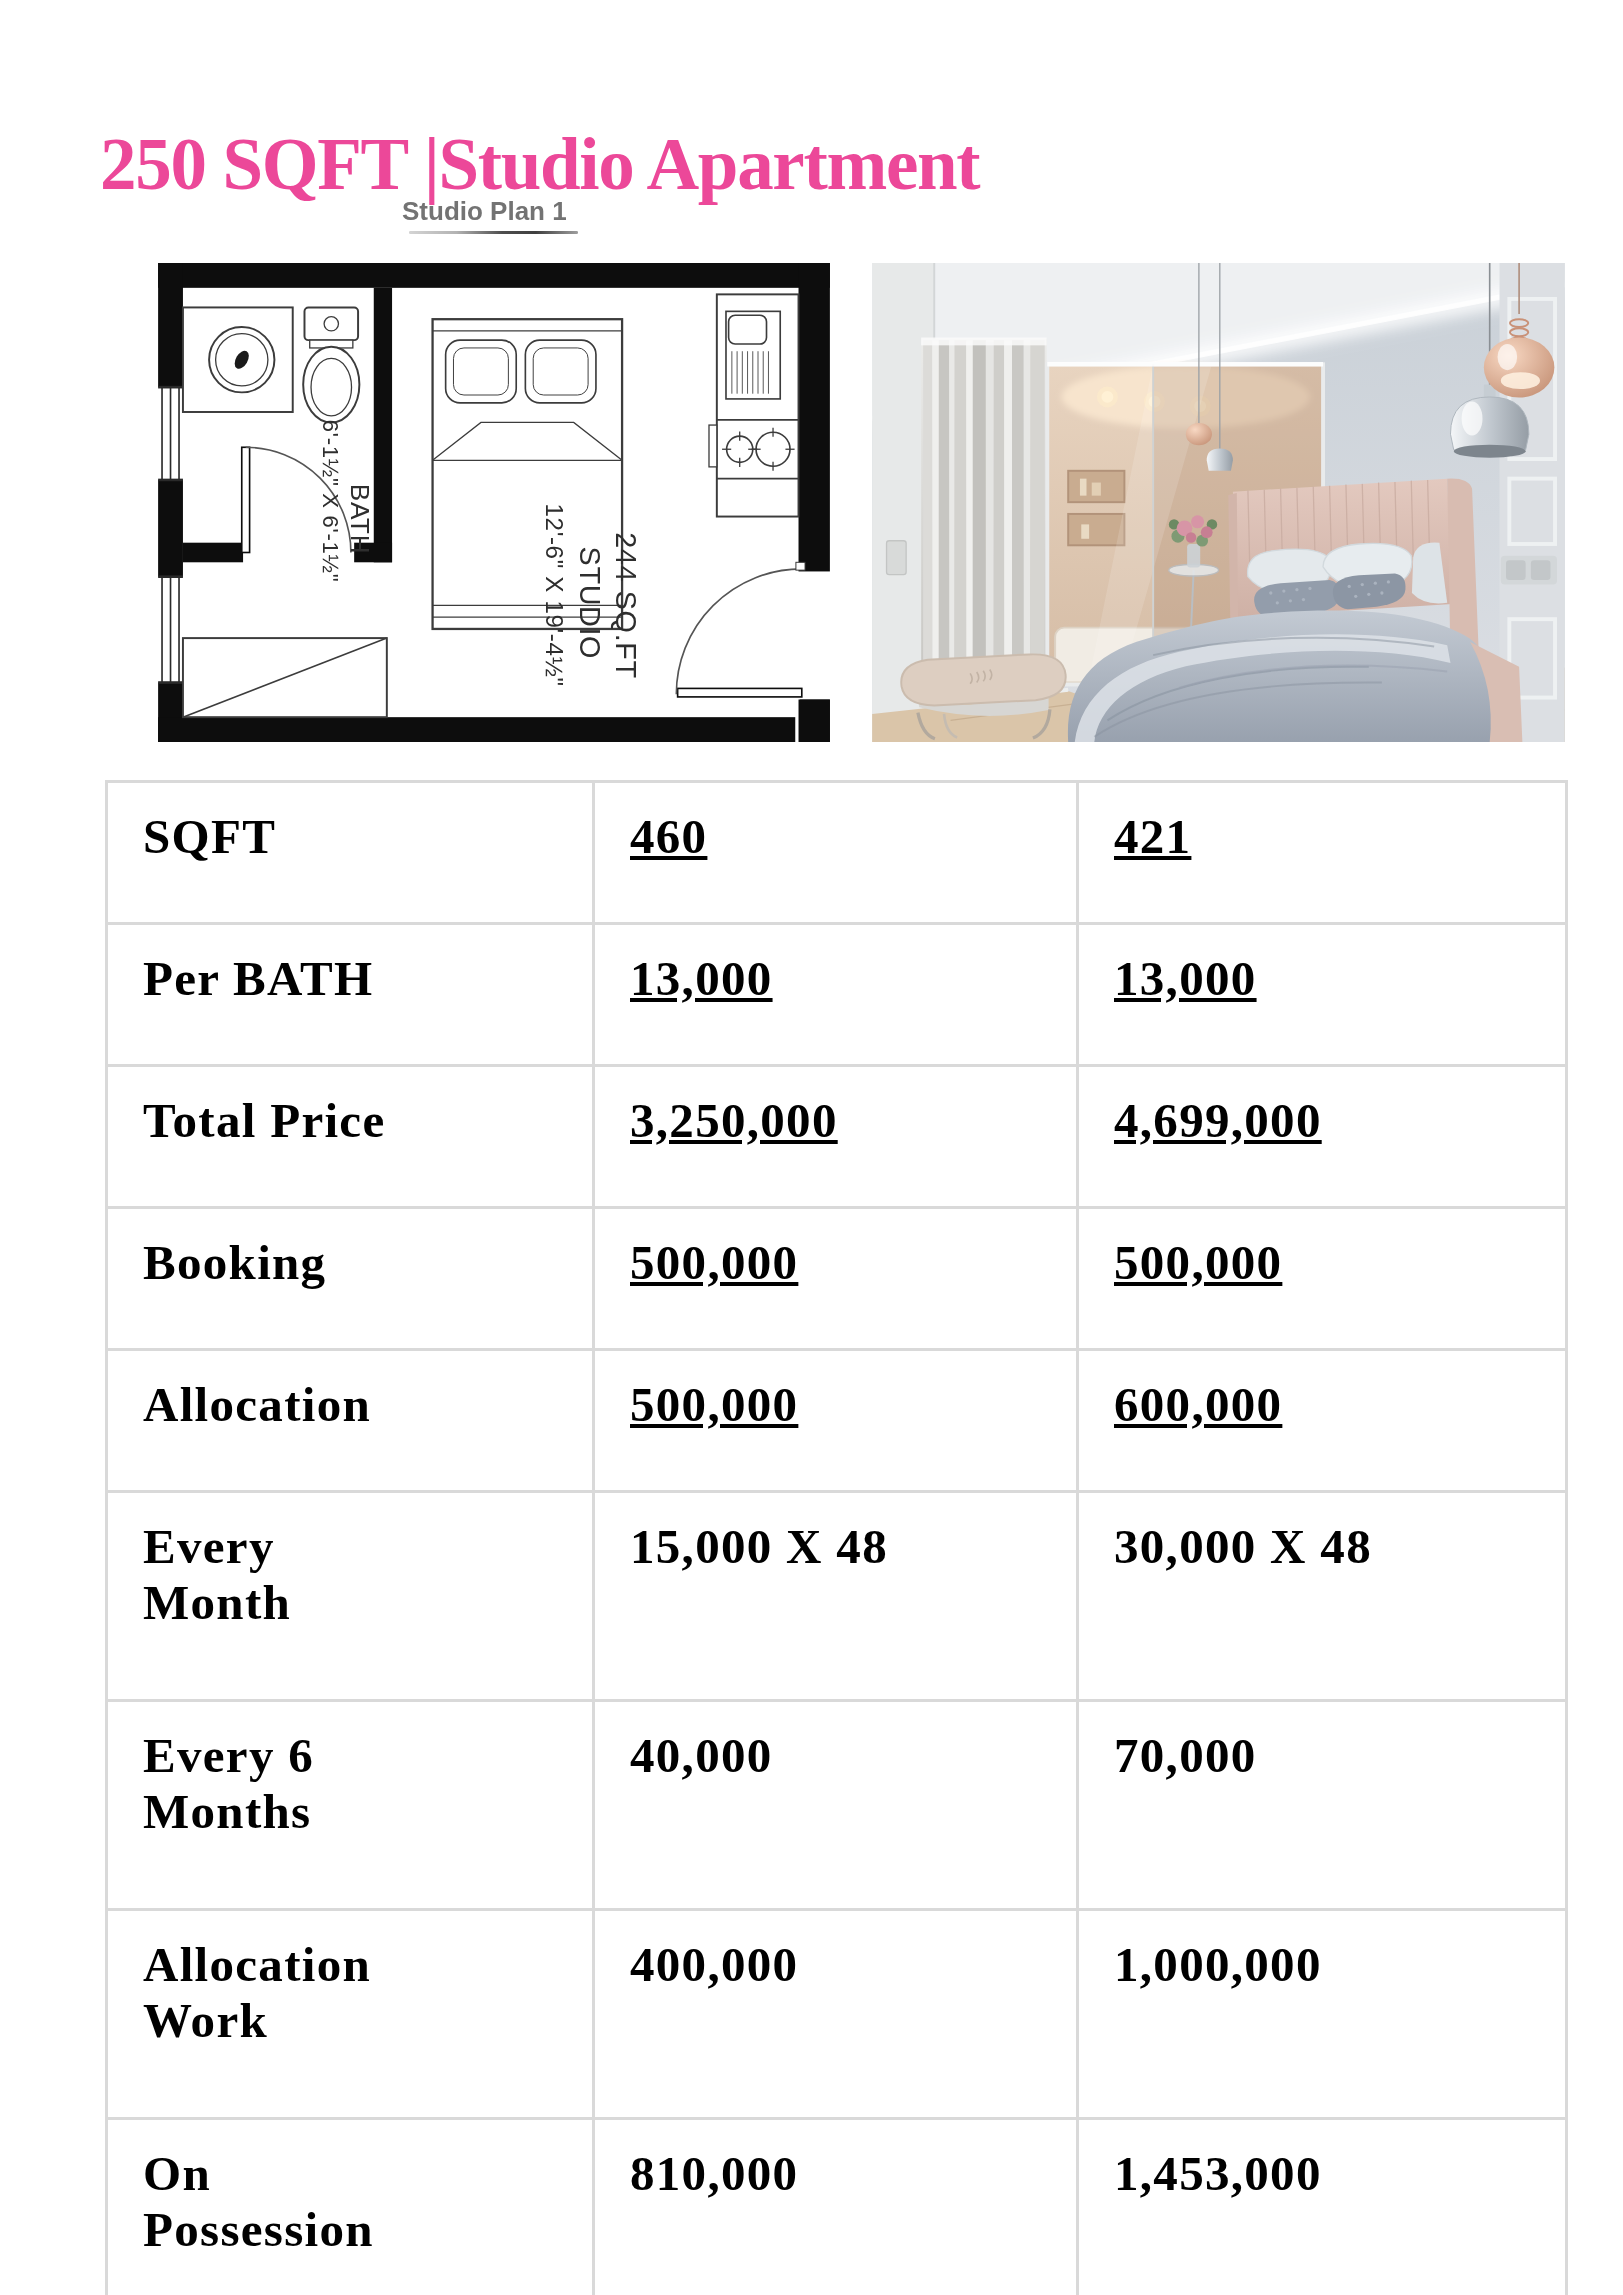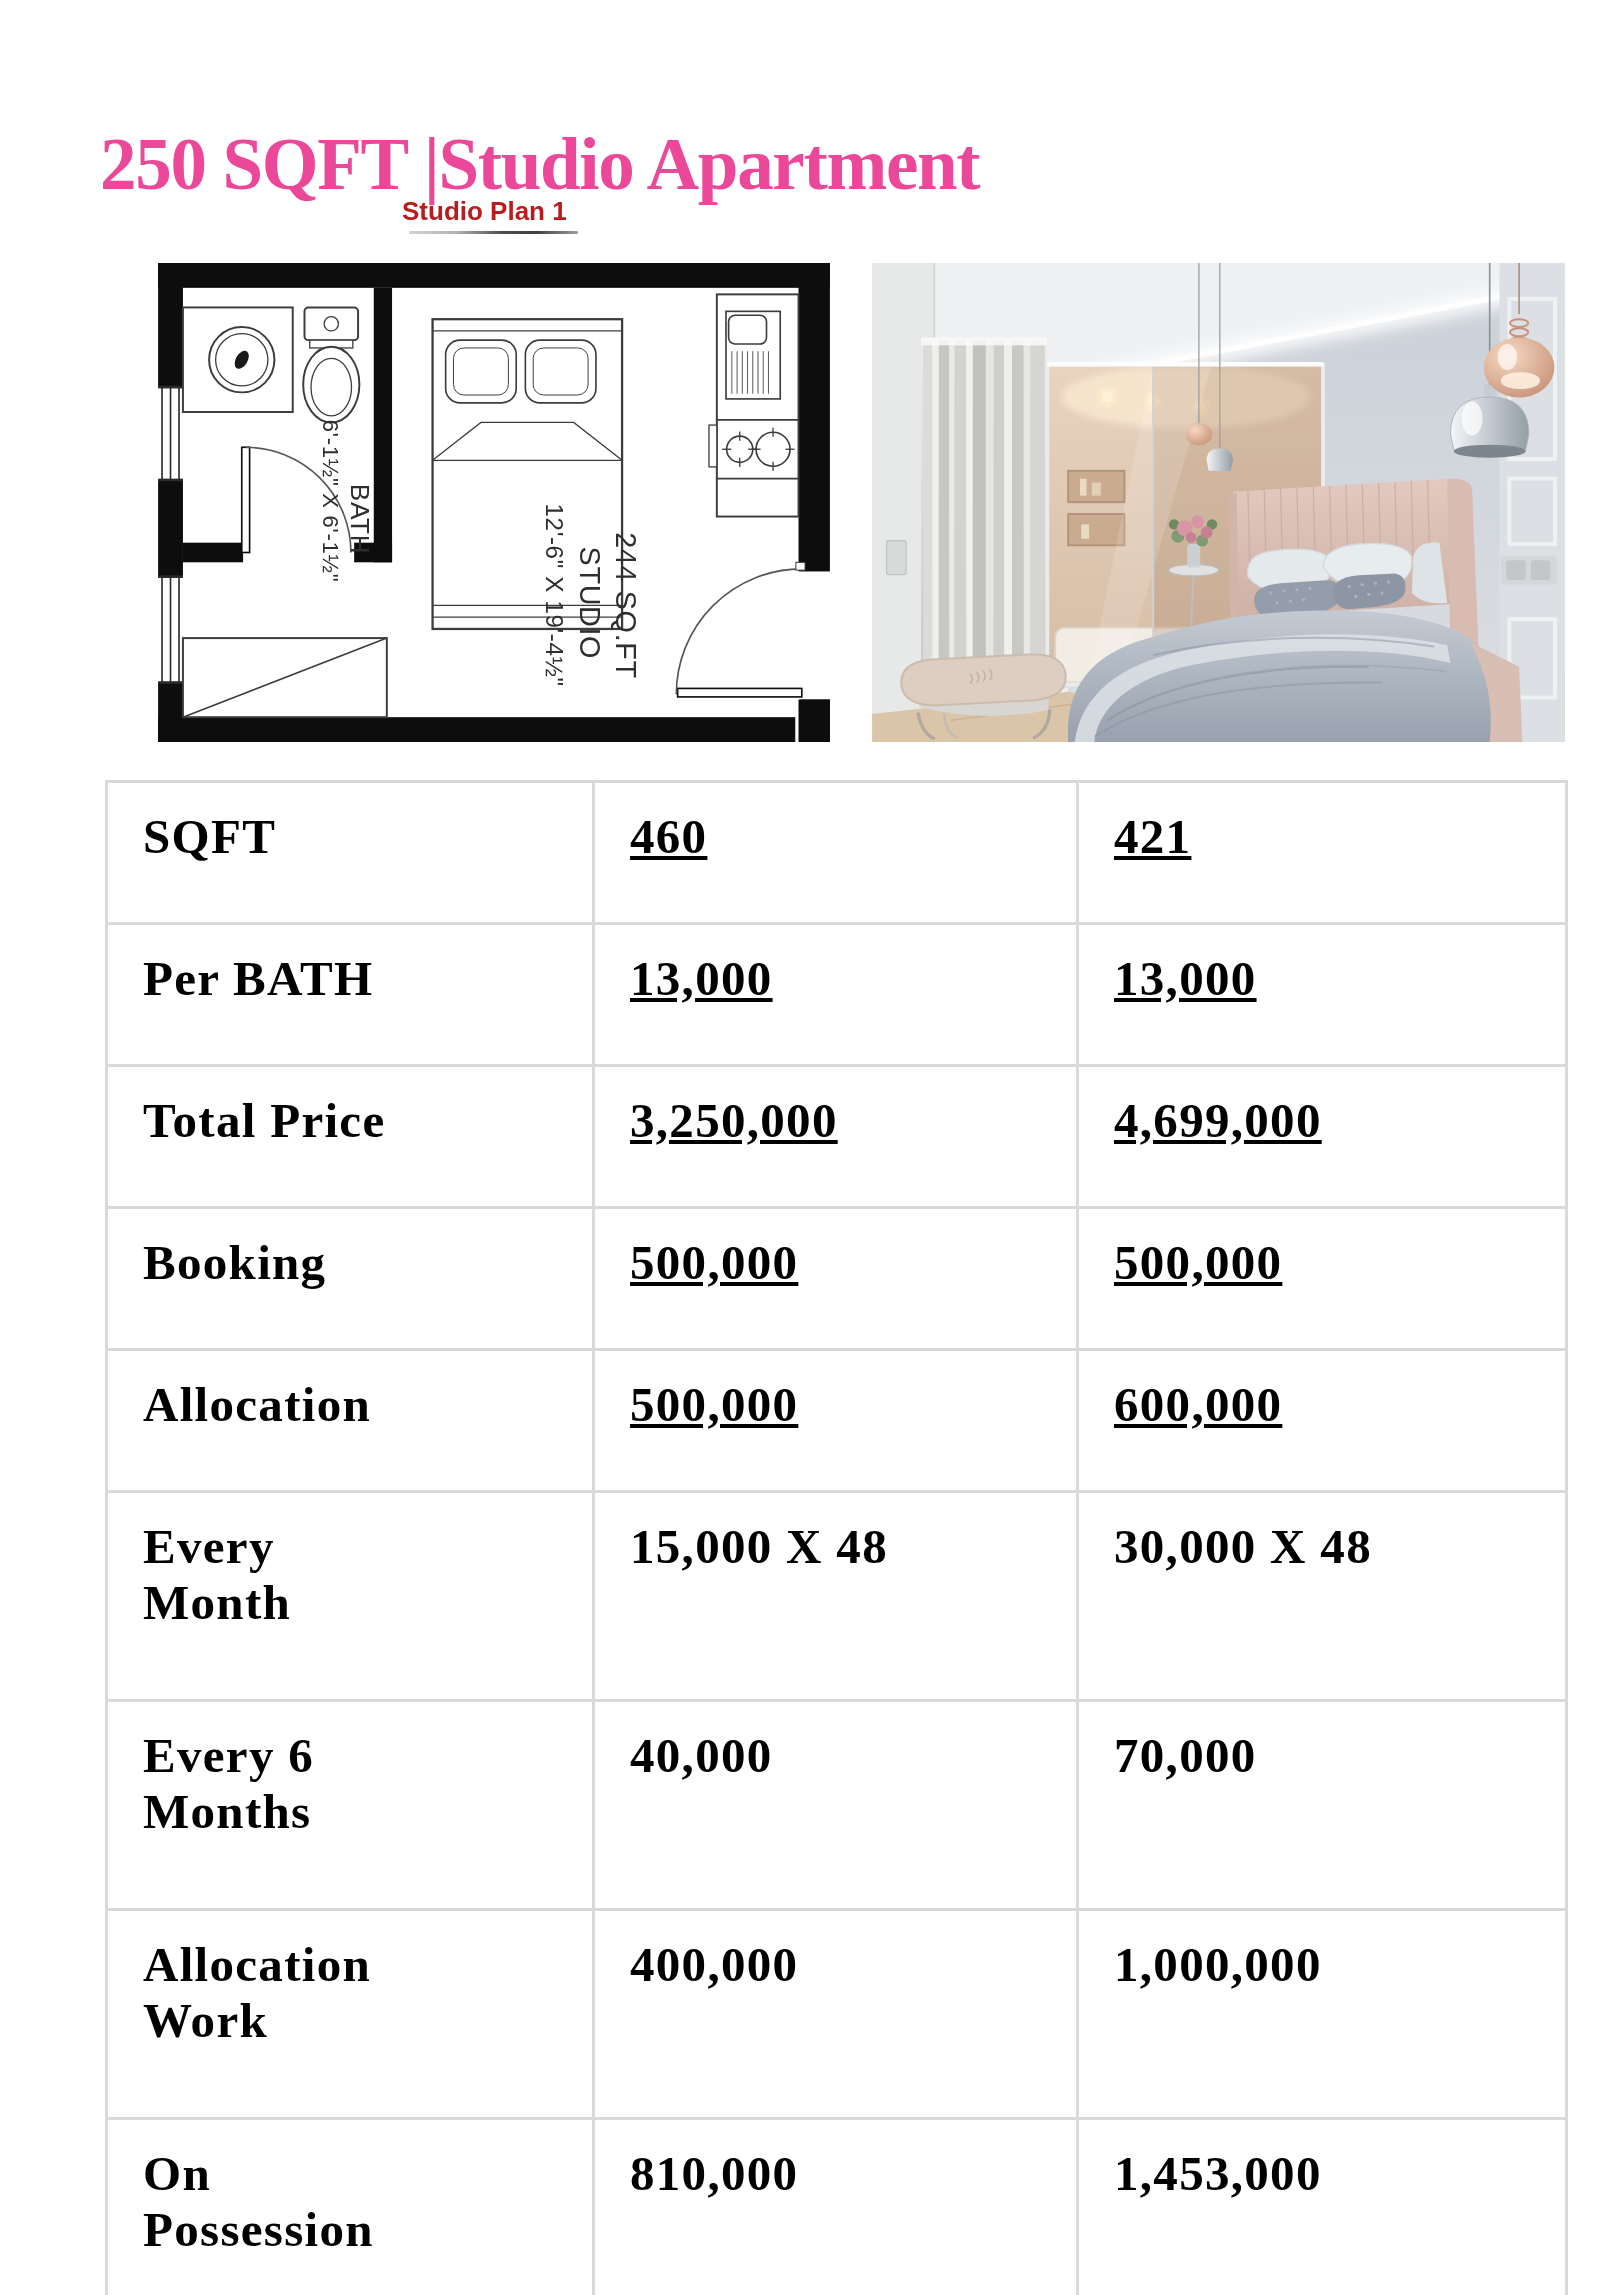--- a/index.html
+++ b/index.html
@@ -23,21 +23,21 @@
     white-space: nowrap;
     line-height: 1.0;
     font-family: "Liberation Serif", serif;
   }
   .subtitle {
     position: absolute;
     left: 402px;
     top: 196px;
     font-size: 26px;
     font-weight: bold;
-    color: #b91c1c;
+    color: #737373;
     font-family: "Liberation Sans", sans-serif;
     white-space: nowrap;
   }
   .subtitle-underline {
     position: absolute;
     left: 409px;
     top: 231px;
     width: 169px;
     height: 3.3px;
     background: linear-gradient(90deg, #d4d4d4 0%, #b3b3b3 28%, #4e4e4e 55%, #3f3f3f 75%, #9e9e9e 100%);

